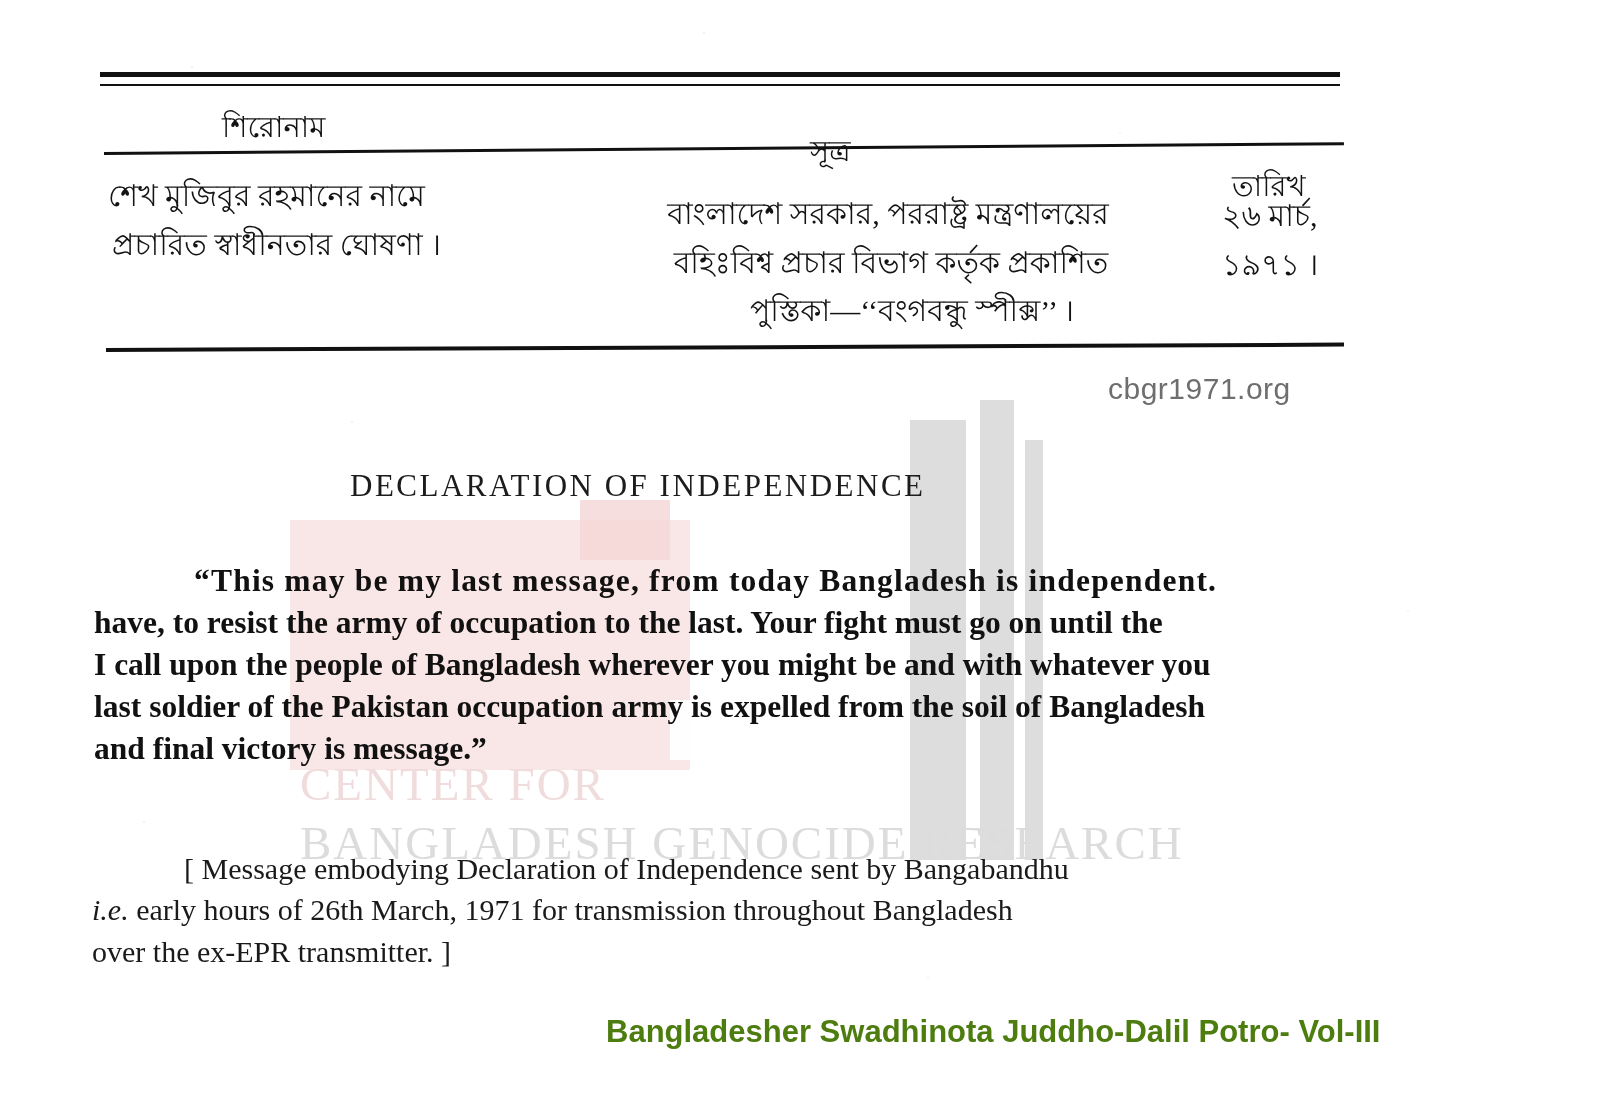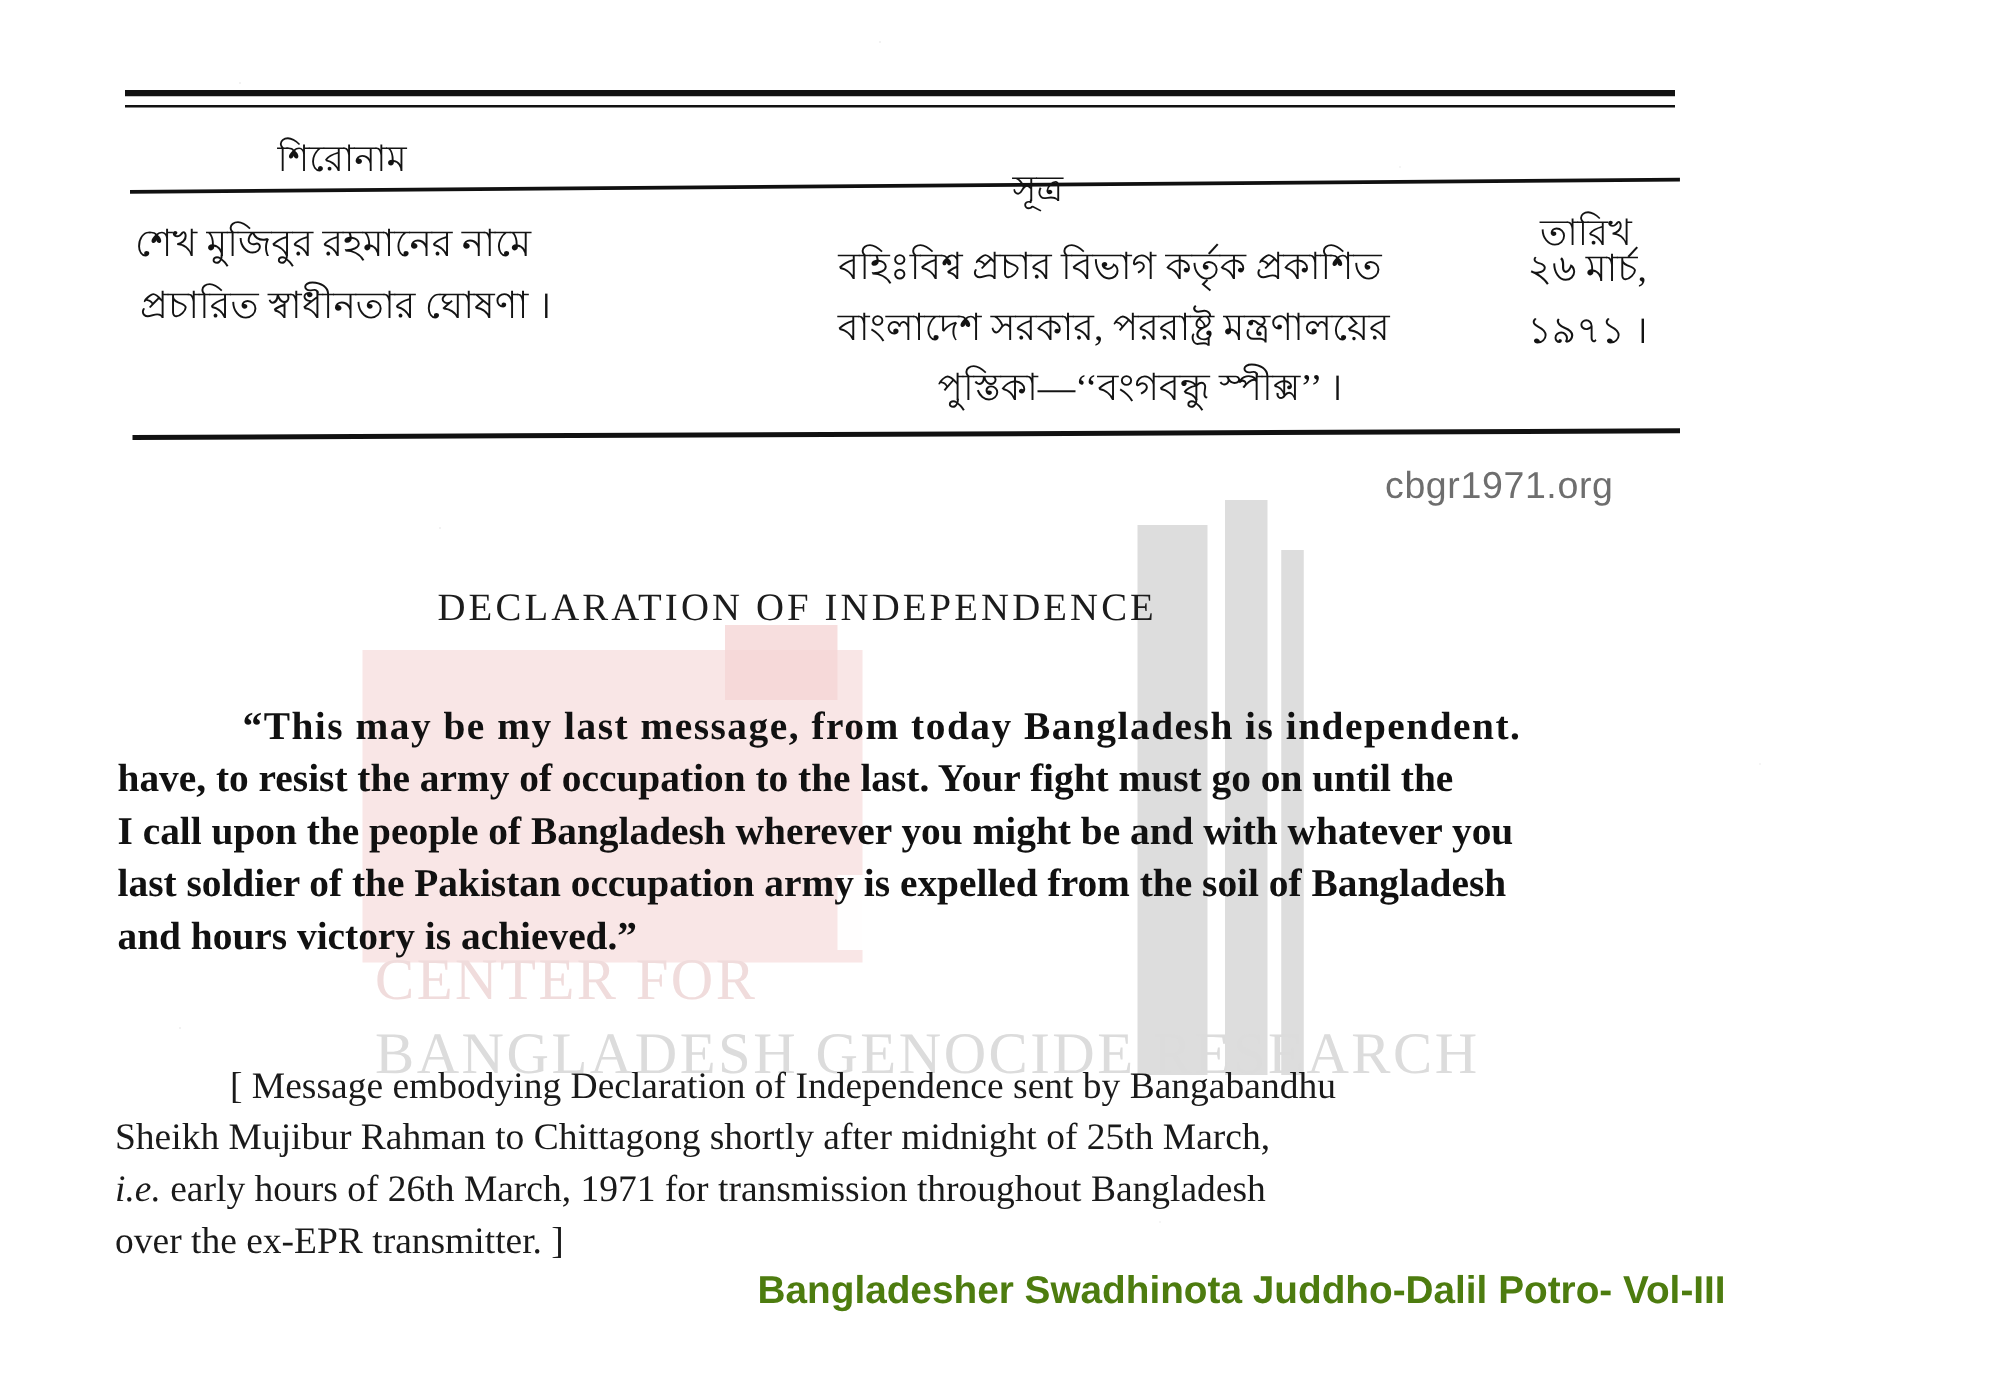--- a/index.html
+++ b/index.html
@@ -216,40 +216,39 @@
 <div class="tbl-head h1">শিরোনাম</div>
 <div class="tbl-head h2">সূত্র</div>
 <div class="tbl-head h3">তারিখ</div>
 
 <div class="cell c1">
   <span class="ln">শেখ মুজিবুর রহমানের নামে</span>
   <span class="ln">প্রচারিত স্বাধীনতার ঘোষণা ।</span>
 </div>
 
 <div class="cell c2">
+  <span class="ln">বাংলাদেশ সরকার, পররাষ্ট্র মন্ত্রণালয়ের</span>
   <span class="ln">বহিঃবিশ্ব প্রচার বিভাগ কর্তৃক প্রকাশিত</span>
-  <span class="ln">বাংলাদেশ সরকার, পররাষ্ট্র মন্ত্রণালয়ের</span>
   <span class="ln">পুস্তিকা—‘‘বংগবন্ধু স্পীক্স’’ ।</span>
 </div>
 
 <div class="cell c3">
   <span class="ln">২৬ মার্চ,</span>
   <span class="ln">১৯৭১ ।</span>
 </div>
 
 <div class="doc-title">DECLARATION OF INDEPENDENCE</div>
 
 <div class="quote">
   <span class="ln first">“This may be my last message, from today Bangladesh is independent.</span>
   <span class="ln">have, to resist the  army of occupation to the last.  Your fight must go on until the</span>
   <span class="ln">I call upon the people of Bangladesh wherever you might be and with whatever  you</span>
   <span class="ln">last soldier of the Pakistan occupation army is expelled from the soil  of Bangladesh</span>
-  <span class="ln">and  hours  victory  is  achieved.”</span>
+  <span class="ln">and  final  victory  is  message.”</span>
 </div>
 
 <div class="note">
   <span class="ln first">[ Message  embodying  Declaration  of Independence  sent by  Bangabandhu</span>
-  <span class="ln">Sheikh Mujibur Rahman to Chittagong shortly after midnight of 25th March,</span>
   <span class="ln"><i>i.e.</i> <span>early hours of 26th March, 1971 for transmission throughout Bangladesh</span></span>
   <span class="ln">over  the  ex-EPR transmitter. ]</span>
 </div>
 
 <div class="source">Bangladesher Swadhinota Juddho-Dalil Potro- Vol-III</div>
 
 </body></html>

